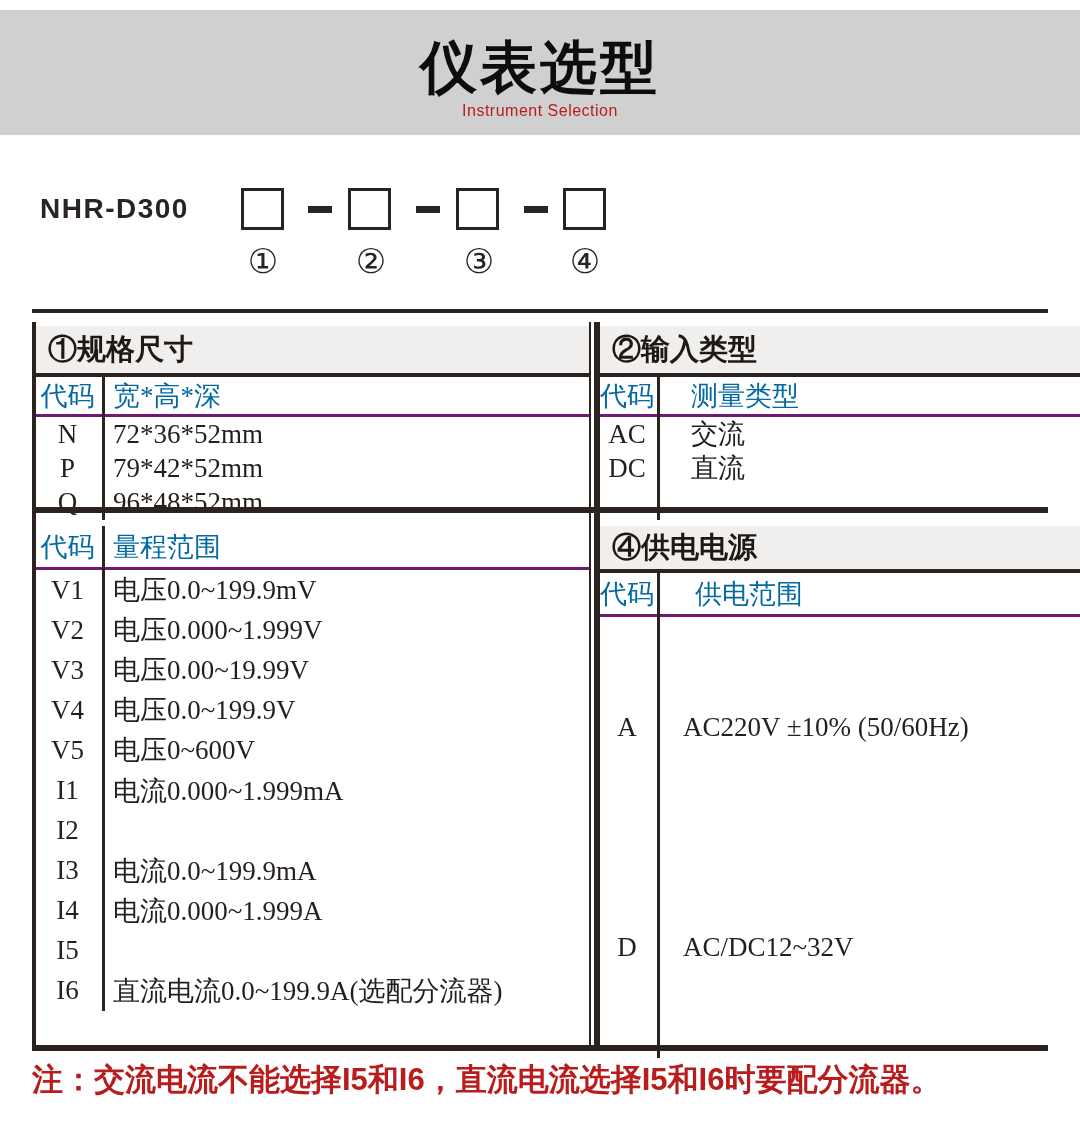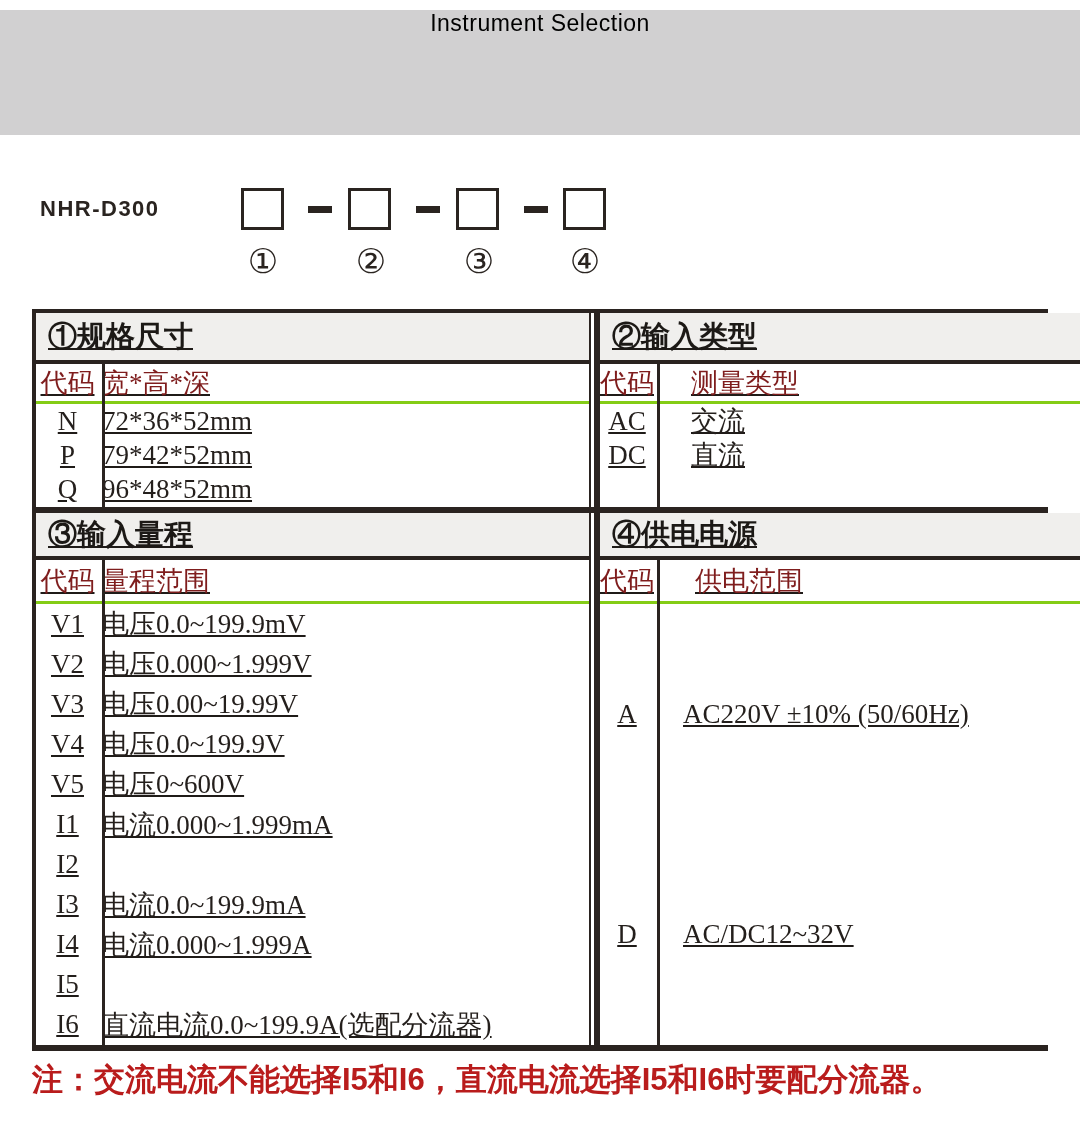--- a/index.html
+++ b/index.html
@@ -3,71 +3,72 @@
 <meta charset="utf-8">
 <style>
   html,body{margin:0;padding:0;}
   body{
     width:1080px;height:1137px;position:relative;background:#ffffff;
     font-family:"Liberation Sans",sans-serif;color:#1f1b18;overflow:hidden;
   }
   
   .band{position:absolute;left:0;top:10px;width:1080px;height:125px;background:#d1d0d1;text-align:center;}
   .title-cn{margin-top:26px;font-size:57px;line-height:62px;font-weight:bold;letter-spacing:3px;color:#0d0d0d;font-family:"Liberation Sans",sans-serif;}
-  .title-en{font-size:23px;line-height:26px;letter-spacing:0.5px;color:#000000;}
-  
-  .model-name{position:absolute;left:40px;top:194px;font-size:22px;line-height:30px;font-weight:bold;letter-spacing:1.5px;color:#2a2420;}
+  .title-en{font-size:16px;line-height:26px;letter-spacing:0.5px;color:#b91c1c;}
+  
+  .model-name{position:absolute;left:40px;top:194px;font-size:28px;line-height:30px;font-weight:bold;letter-spacing:1.5px;color:#2a2420;}
   .obox{position:absolute;top:188px;width:37px;height:36px;border:3px solid #2a2420;background:#fff;}
   .b1{left:241px;} .b2{left:348px;} .b3{left:456px;} .b4{left:563px;}
   .dash{position:absolute;top:206px;width:24px;height:7px;background:#2a2420;}
   .d1{left:308px;} .d2{left:416px;} .d3{left:524px;}
   .circnum{position:absolute;top:243px;width:36px;height:36px;font-size:34px;line-height:36px;text-align:center;color:#2a2420;font-family:"DejaVu Sans",sans-serif;}
   .n1{left:245px;} .n2{left:353px;} .n3{left:461px;} .n4{left:567px;}
   
   .tblwrap{position:absolute;left:32px;top:309px;width:1016px;height:742px;}
   .hbar{position:absolute;left:0;right:0;background:#2a2320;z-index:5;}
   .hbar.top{top:0;height:4px;}
   .hbar.mid{top:198px;height:6px;}
   .hbar.bot{top:736px;height:6px;}
-  .tcol{position:absolute;top:0;bottom:0;box-sizing:border-box;padding-top:4px;background:#fff;text-decoration:underline;}
+  .tcol{position:absolute;top:13px;bottom:0;box-sizing:border-box;padding-top:4px;background:#fff;}
   .tleft{left:0;width:559px;border-left:4px solid #2a2320;border-right:2px solid #2a2320;}
   .tright{left:562px;width:505px;border-left:6px solid #2a2320;border-right:6px solid #2a2320;}
   .sh{box-sizing:border-box;border-bottom:4px solid #2a2320;background:#f0efed;display:flex;align-items:center;
       padding-left:12px;font-weight:bold;font-size:29px;color:#1c1916;font-family:"Liberation Sans",sans-serif;}
   .sh-a{height:51px;}
   .sh-b{height:47px;}
   .body{position:relative;}
   .vline{position:absolute;top:0;bottom:0;width:3px;background:#2a2320;z-index:2;}
   .tleft .vline{left:66px;}
   .tright .vline{left:57px;}
-  .colhead{box-sizing:border-box;border-bottom:3px solid #84cc16;display:flex;align-items:center;
-      font-size:27px;color:#7f1d1d;font-family:"Liberation Serif",serif;}
+  .colhead{box-sizing:border-box;border-bottom:3px solid #701a75;display:flex;align-items:center;
+      font-size:27px;color:#0369a1;font-family:"Liberation Serif",serif;}
   .ch-a{height:40px;}
   .ch-b{height:44px;}
   .rows{display:flex;flex-direction:column;overflow:hidden;}
   .rows-a{height:103px;}
   .rows-b{height:441px;}
   .rows-a .drow{height:34px;flex:0 0 34px;}
   .rows-b .drow{flex:1;}
   .drow{display:flex;align-items:center;font-size:27px;color:#241f1c;font-family:"Liberation Serif",serif;}
   .c1{box-sizing:border-box;text-align:center;flex:0 0 auto;}
   .tleft .c1{width:66px;padding-right:3px;}
   .tright .c1{width:57px;padding-right:3px;}
-  .c2{flex:1;box-sizing:border-box;white-space:nowrap;}
+  .c2{flex:1;box-sizing:border-box;padding-left:11px;white-space:nowrap;}
   .tright .c2{padding-left:14px;margin-left:12px;}
   .s2 .c2{padding-left:22px;}
   .s4 .colhead .c2{padding-left:26px;}
   .gap6{height:6px;}
   
   .note{position:absolute;left:32px;top:1060px;width:1020px;font-size:31px;line-height:40px;font-weight:bold;color:#b91c1c;font-family:"Liberation Sans",sans-serif;white-space:nowrap;}
 </style>
 </head>
 <body>
 
 <div class="band">
+  <div class="title-cn">仪表选型</div>
   <div class="title-en">Instrument Selection</div>
 </div>
 
 <div>
   <span class="model-name">NHR-D300</span>
   <span class="obox b1"></span>
   <span class="dash d1"></span>
   <span class="obox b2"></span>
   <span class="dash d2"></span>
   <span class="obox b3"></span>
@@ -104,21 +105,20 @@
           </div>
             <div class="drow">
             <div class="c1">Q</div>
             <div class="c2">96*48*52mm</div>
           </div>
           </div>
       </div>
     </section>
     <div class="gap6"></div>
     <section class="grp s3">
-      <header class="sh sh-b">③输入量程</header>
       <div class="body">
         <div class="vline"></div>
         <div class="colhead ch-b">
           <div class="c1">代码</div>
           <div class="c2">量程范围</div>
         </div>
         <div class="rows rows-b">
             <div class="drow">
             <div class="c1">V1</div>
             <div class="c2">电压0.0~199.9mV</div>

